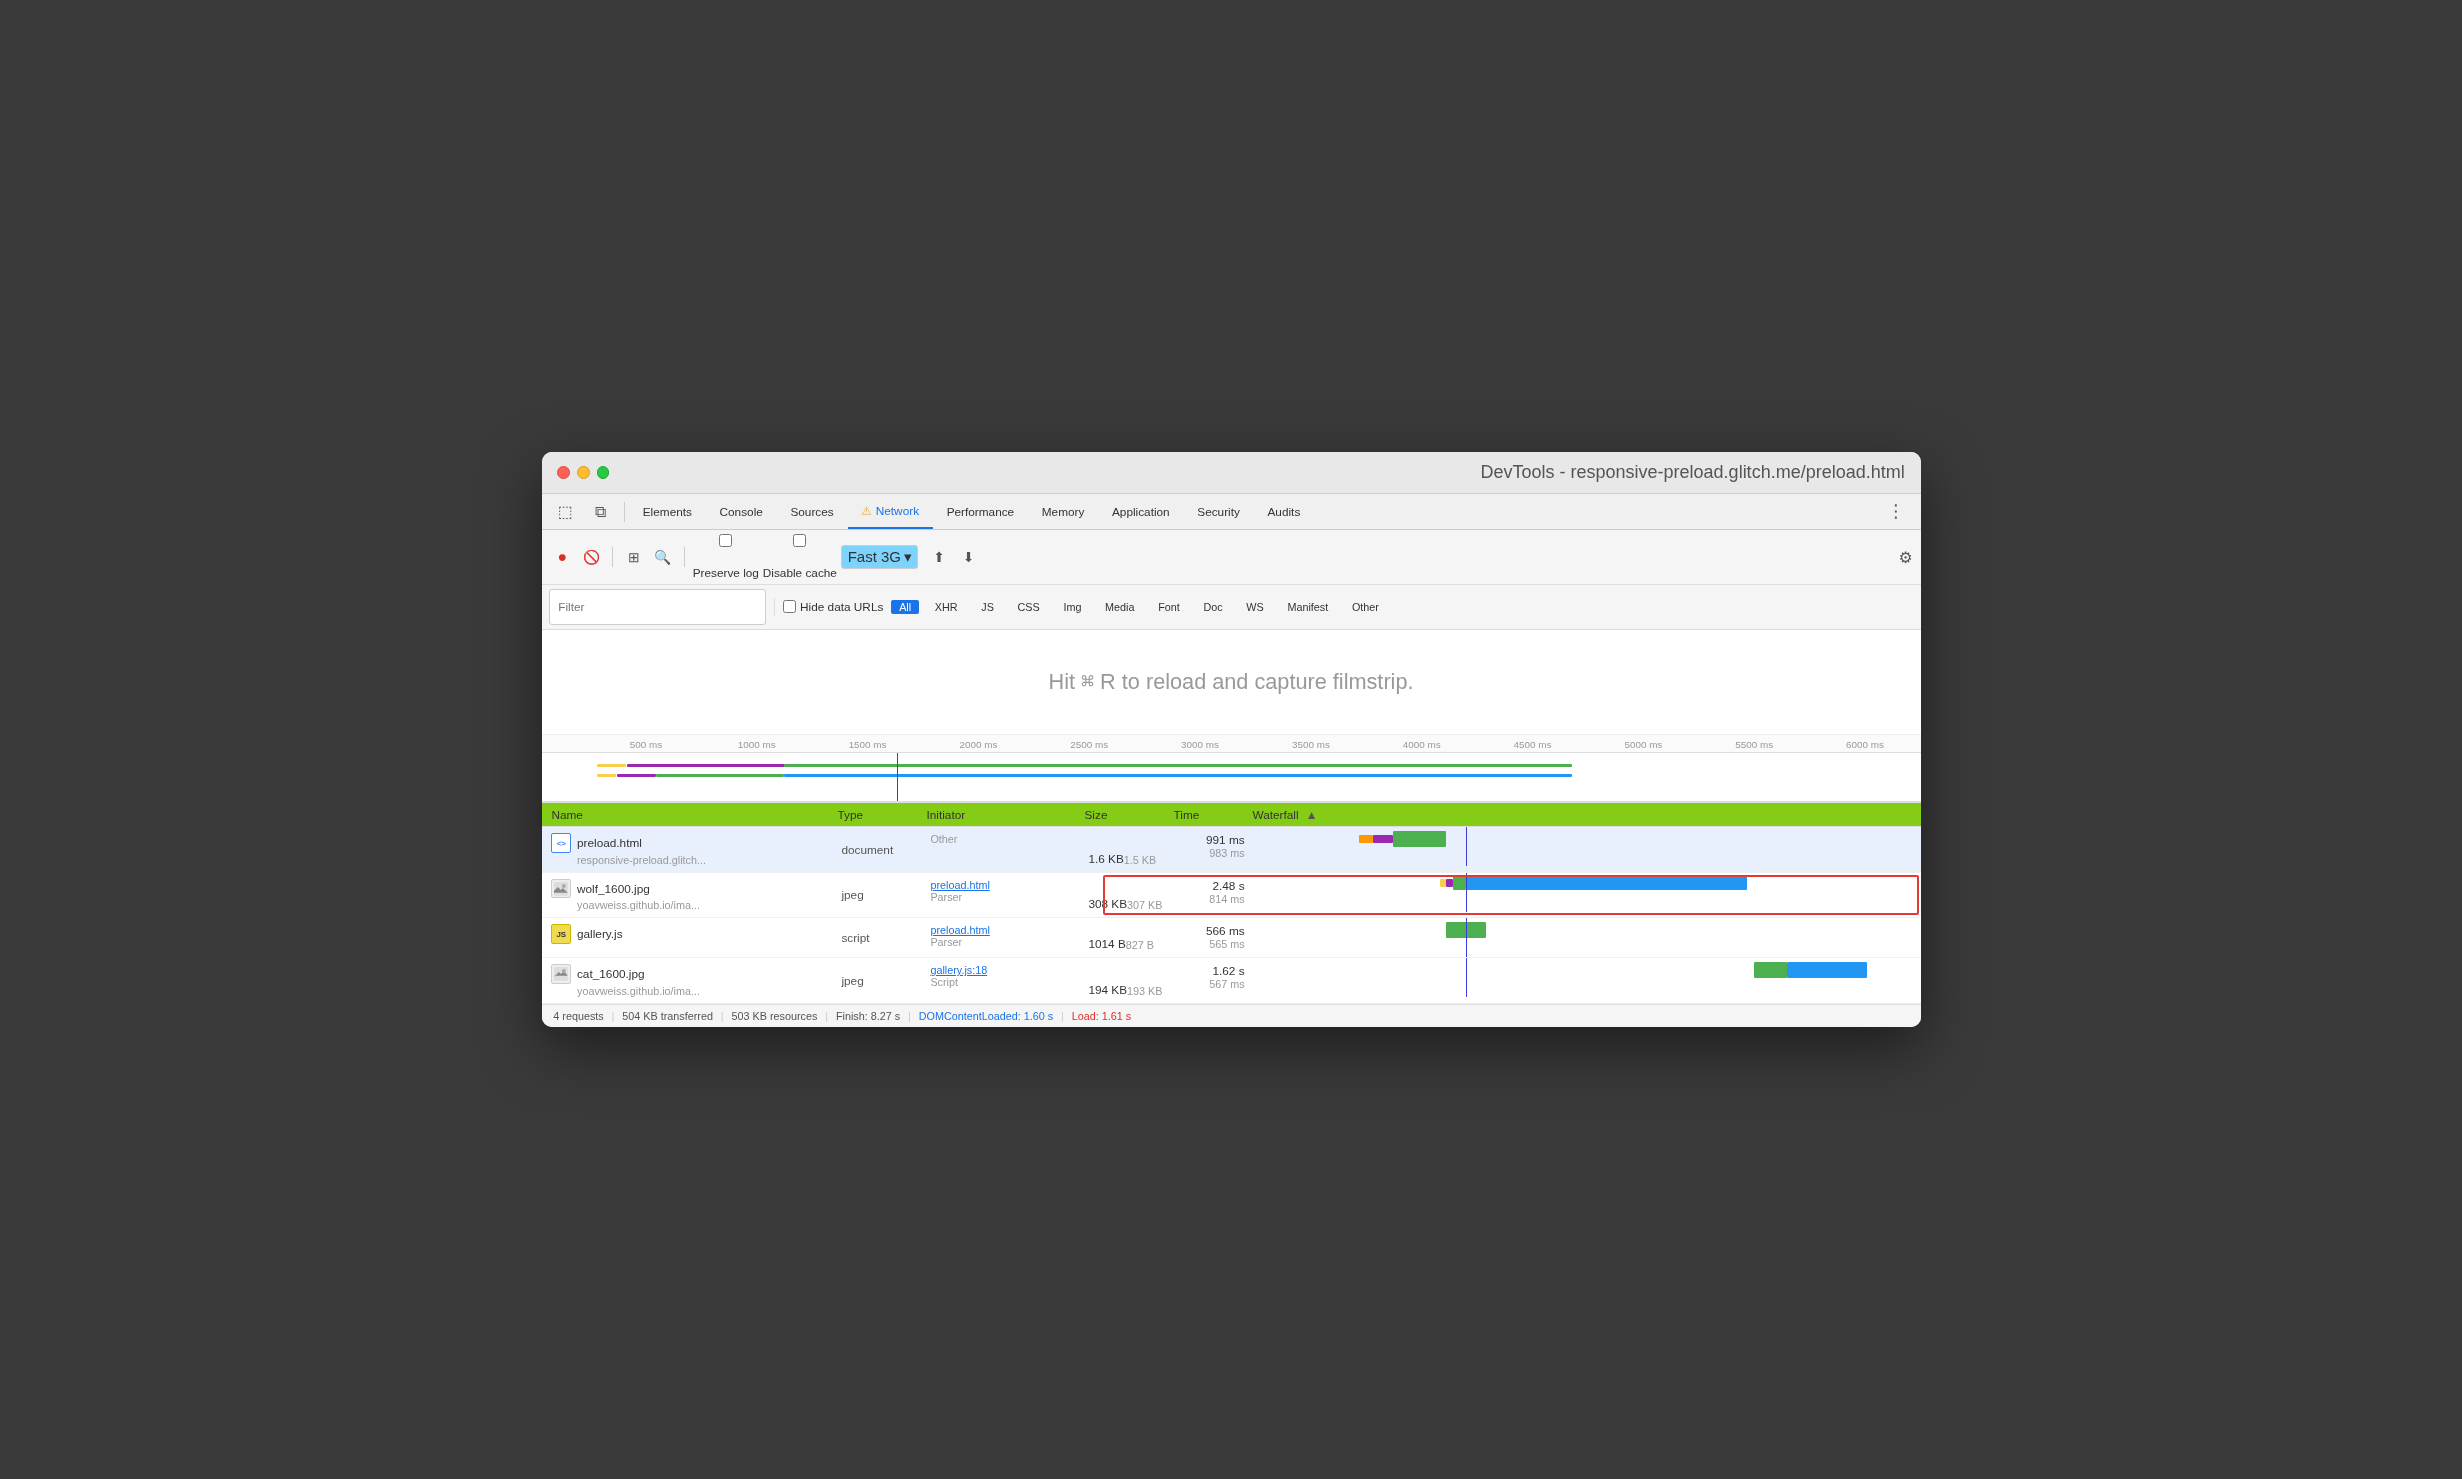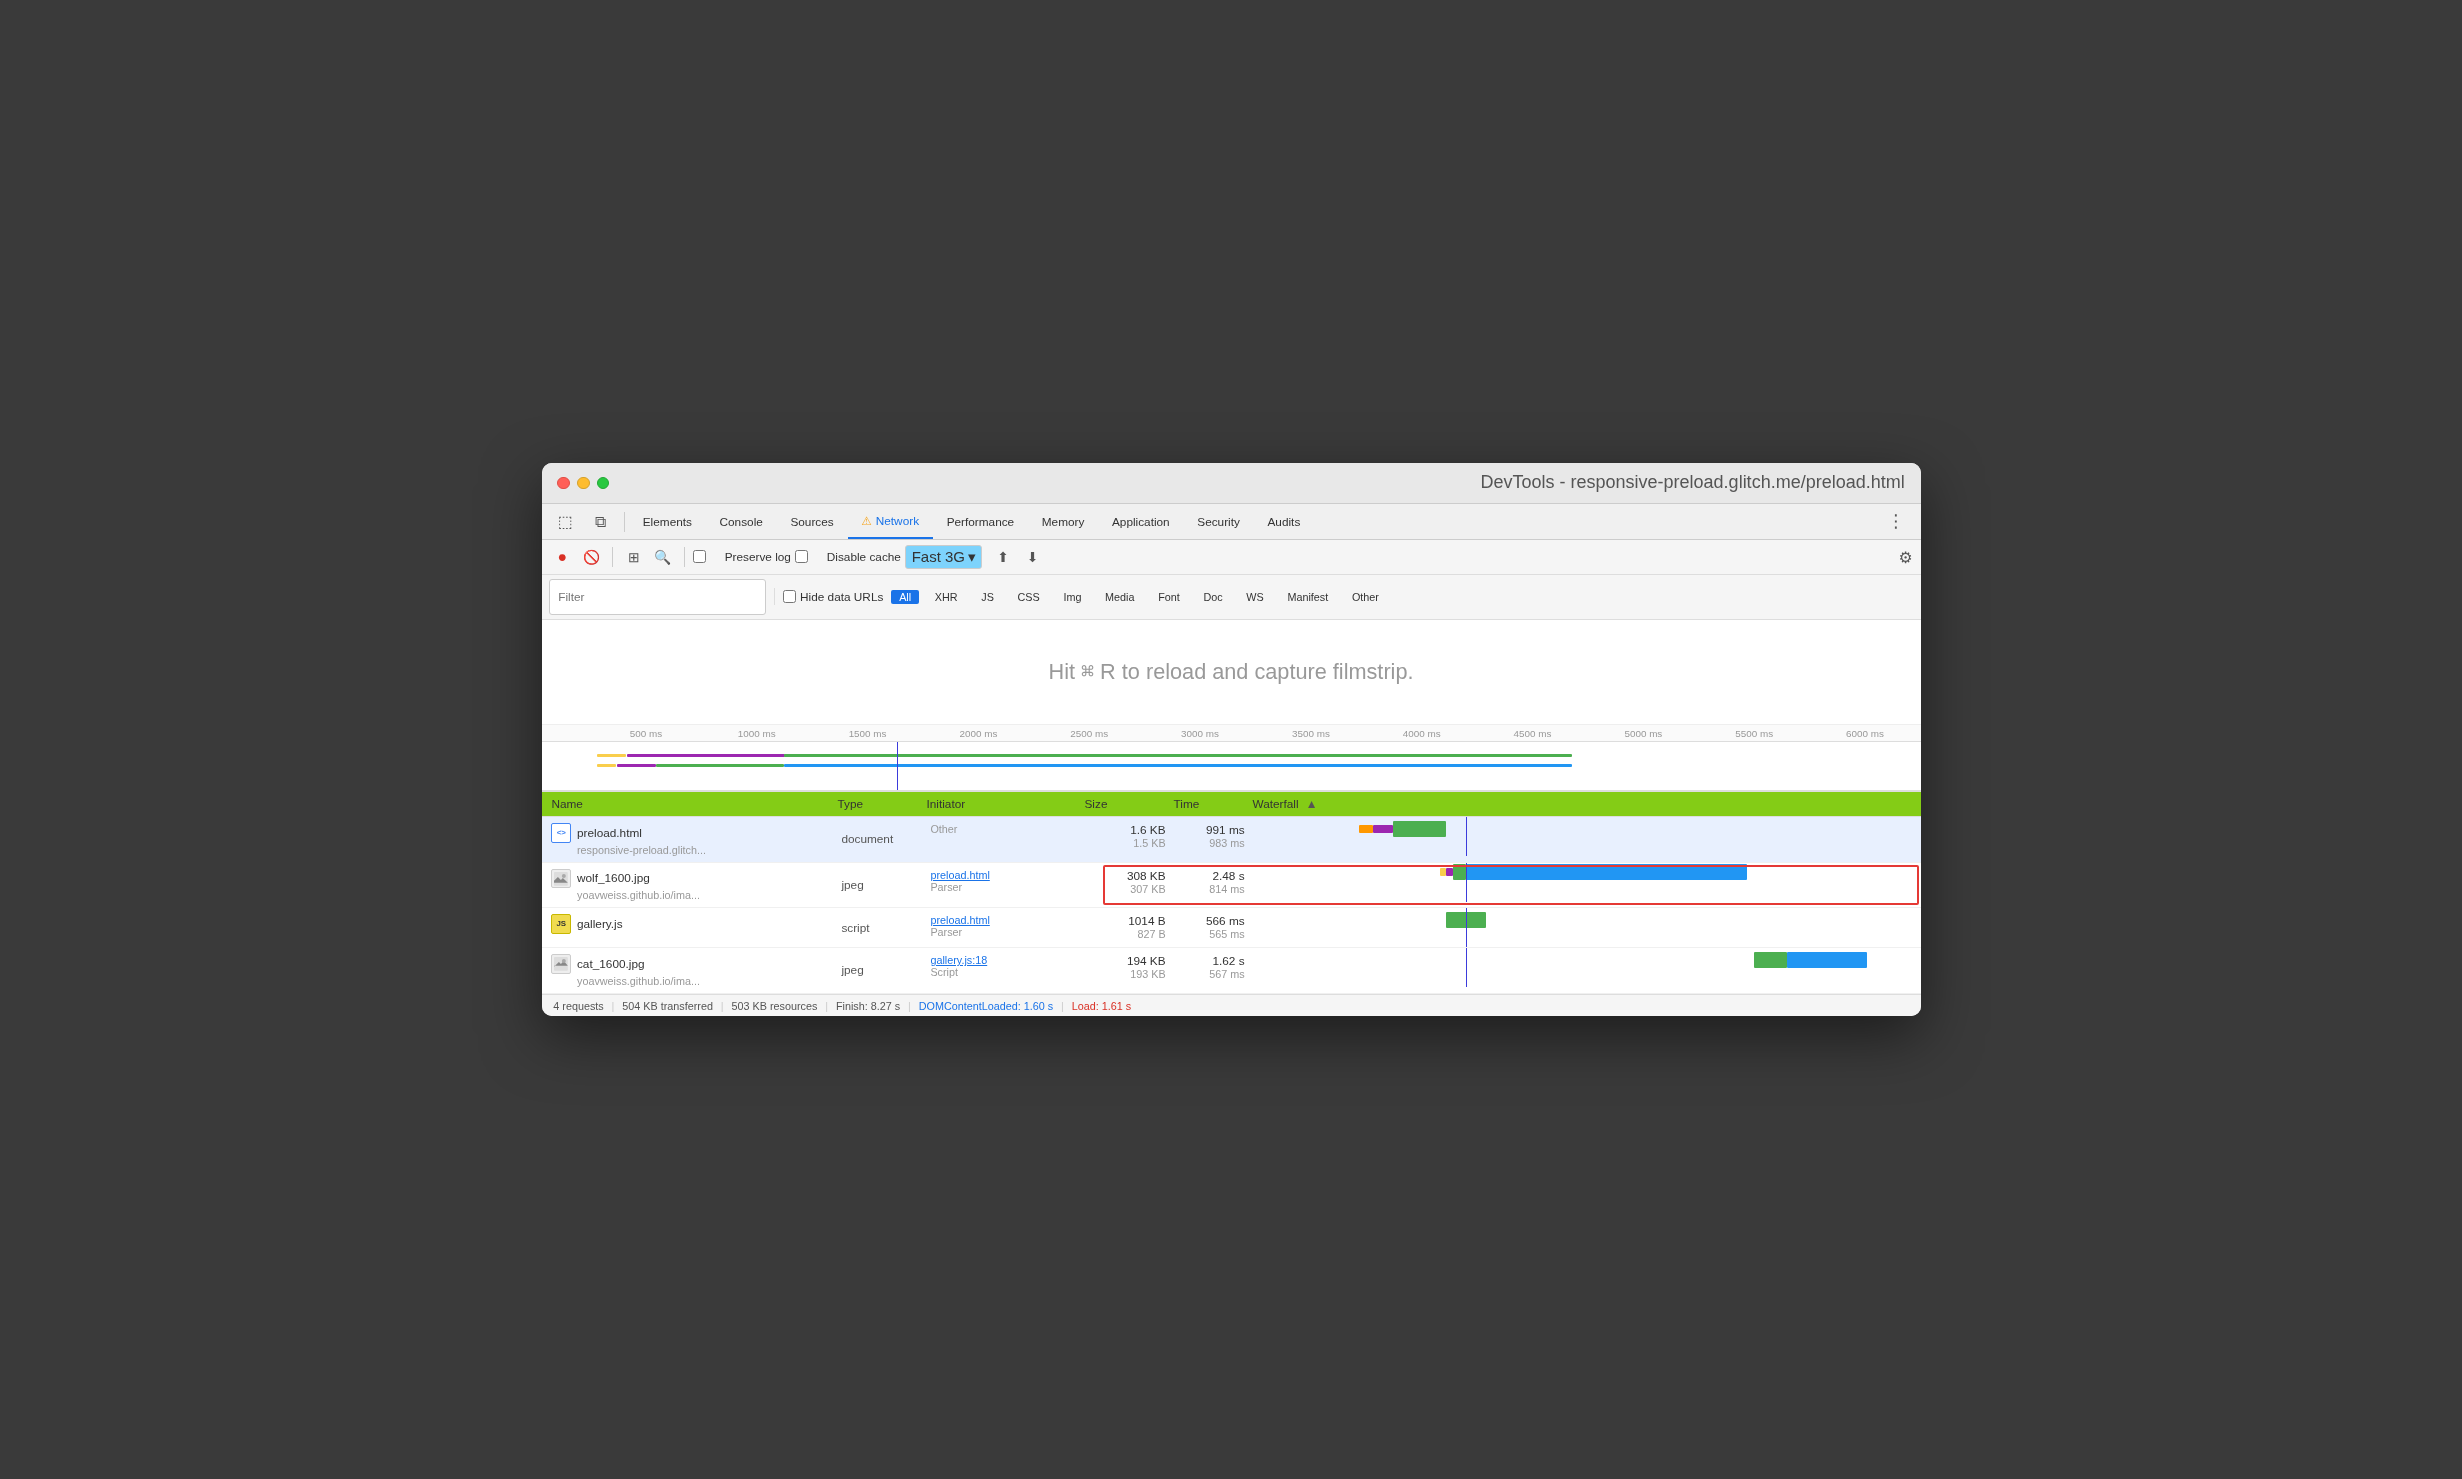--- a/index.html
+++ b/index.html
@@ -104,25 +104,26 @@
       align-items: center;
       justify-content: center;
       cursor: pointer;
       color: #555;
       font-size: 13.8px;
     }
     .toolbar-btn.record { color: #d93025; font-size: 15.8px; }
     .toolbar-sep { width: 1px; height: 19.7px; background: #ccc; margin: 0 3.9px; }
     .toolbar-check {
       display: flex;
-      align-items: flex-start;
+      align-items: center;
       gap: 19px;
       font-size: 11.8px;
       color: #333;
       cursor: pointer;
+      flex-direction: column;
     }
     .toolbar-check input[type=checkbox] { margin: 0; }
     .throttle-select {
       display: flex;
       align-items: flex-start;
       gap: 3px;
       font-size: 15px;
       color: #333;
       cursor: pointer;
       background: #7dd3fc;
@@ -275,21 +276,21 @@
     }
     .file-icon.html { border-color: #4285f4; color: #4285f4; }
     .file-icon.jpg { background: #eee; }
     .file-icon.js { background: #f0db4f; border-color: #c8b800; color: #333; }
     .name-primary { font-size: 11.8px; color: #333; }
     .name-secondary { font-size: 10.8px; color: #999; padding-left: 25.6px; }
     .cell-type { width: 89px; color: #555; }
     .cell-init { width: 158px; flex-direction: column; align-items: flex-start; }
     .init-link { color: #1a73e8; text-decoration: underline; font-size: 10.8px; cursor: pointer; }
     .init-sub { color: #999; font-size: 10.8px; }
-    .cell-size { width: 89px; flex-direction: column; align-items: flex-end; padding-right: 7.9px; }
+    .cell-size { width: 89px; flex-direction: row; align-items: flex-end; padding-right: 7.9px; }
     .cell-time { width: 79px; flex-direction: column; align-items: flex-end; padding-right: 7.9px; }
     .size-primary, .time-primary { font-size: 11.8px; color: #333; }
     .size-secondary, .time-secondary { font-size: 10.8px; color: #999; }
     .cell-waterfall { flex: 1; position: relative; height: 39px; overflow: hidden; }
     .wbar {
       position: absolute;
       height: 9.9px;
       border-radius: 1px;
       top: 50%;
       transform: translateY(-50%);

